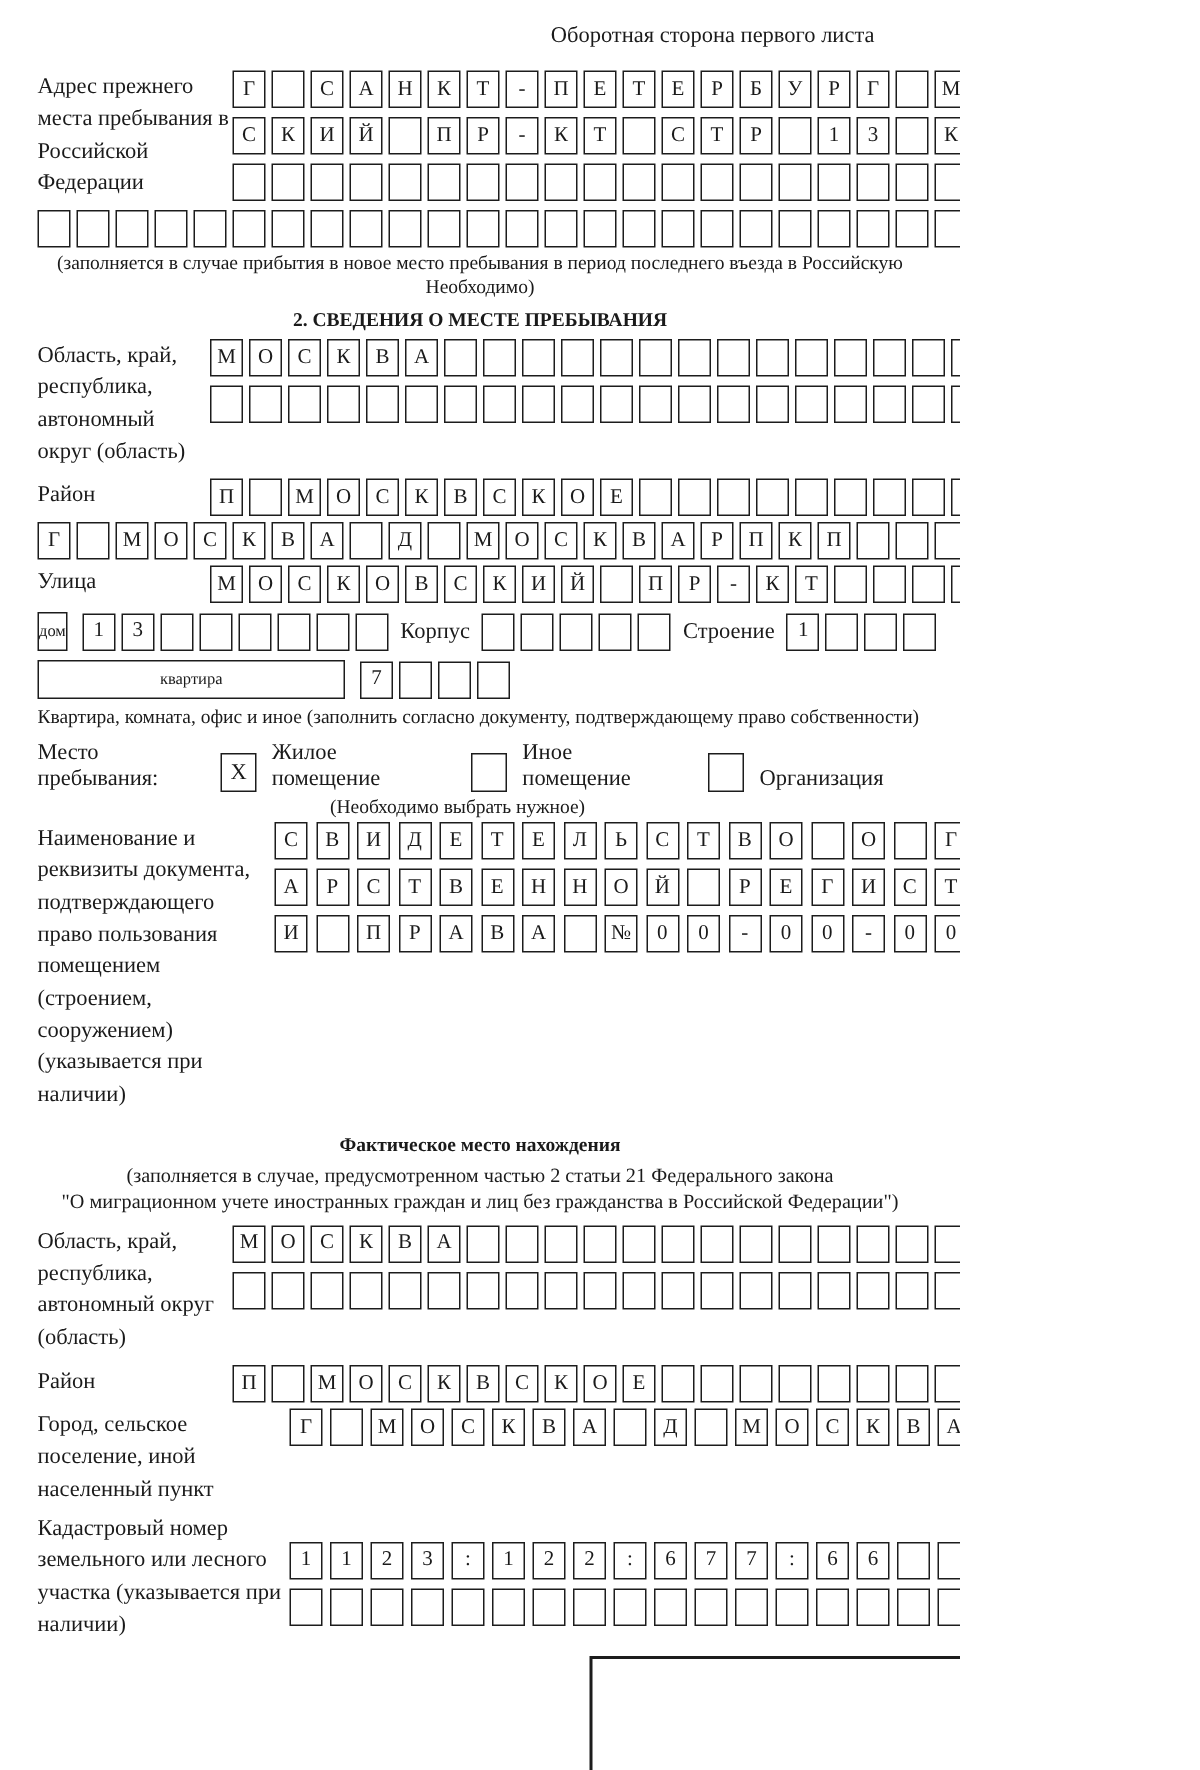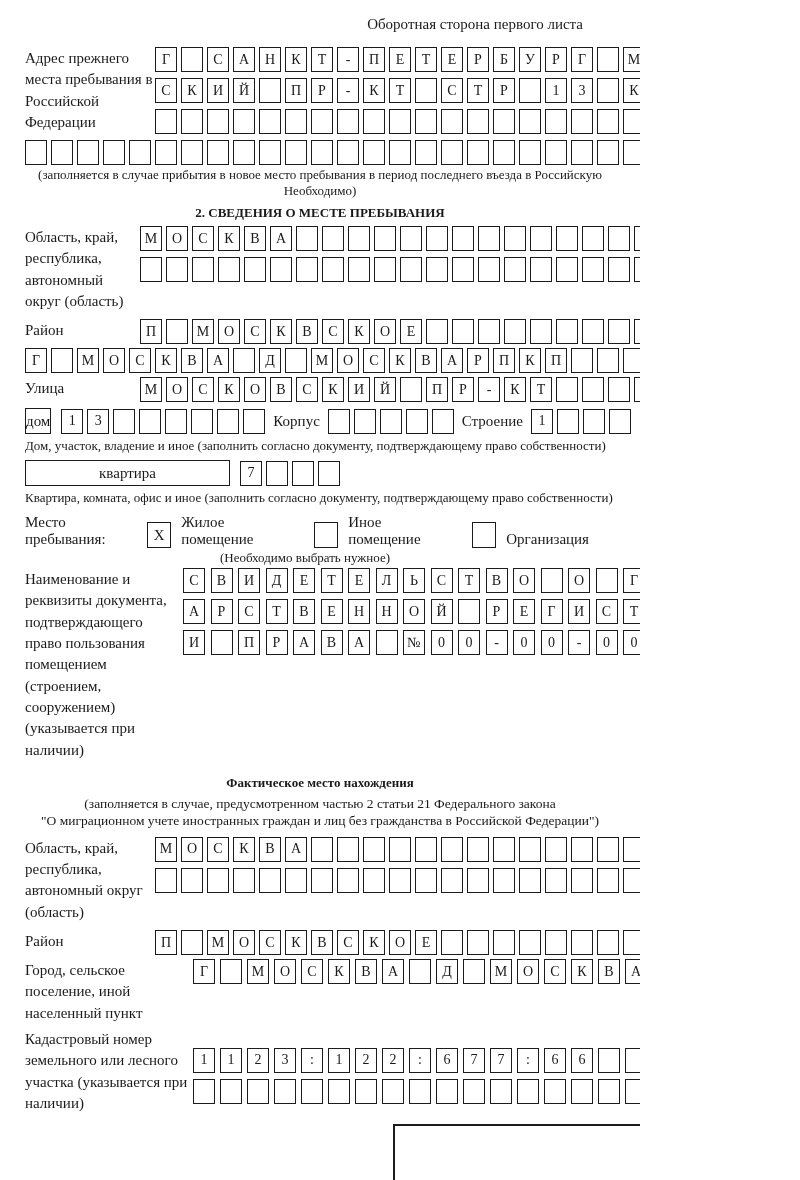--- a/index.html
+++ b/index.html
@@ -24,21 +24,21 @@
   .cells.g5{gap:5px;}
   .cells.g55{gap:5.5px;}
   .cell{
     box-sizing:border-box;flex:0 0 auto;
     width:22px;height:25px;border:1.8px solid #1c1c1c;
     display:flex;align-items:center;justify-content:center;
     font-size:14px;line-height:1;background:#fff;
   }
   .wide-rect{
     box-sizing:border-box;border:1.8px solid #1c1c1c;height:26px;
-    display:flex;align-items:center;justify-content:center;font-size:15px;
+    display:flex;align-items:center;justify-content:center;font-size:11px;
   }
   .house-row{display:flex;align-items:center;margin-top:6px;}
   .inline-label{padding:0 8px;white-space:nowrap;}
   .checkbox{
     box-sizing:border-box;width:24px;height:26px;border:1.8px solid #1c1c1c;
     display:flex;align-items:center;justify-content:center;font-size:15px;flex:0 0 auto;
   }
   .stay-row{display:flex;align-items:flex-end;margin-top:8px;}
   .stay-row .opt-label{padding:0 26px 0 10px;}
   .doc-rows{margin-top:2px;}
@@ -342,21 +342,20 @@
           <span class="cell"></span>
         </div>
       <span class="inline-label">Строение</span>
       <div class="cells">
           <span class="cell">1</span>
           <span class="cell"></span>
           <span class="cell"></span>
           <span class="cell"></span>
         </div>
     </div>
-    <div class="note" style="text-align:left;margin-top:4px;">Дом, участок, владение и иное (заполнить согласно документу, подтверждающему право собственности)</div>
 
     <div class="house-row">
       <div class="wide-rect" style="width:205px;">квартира</div>
       <div class="cells" style="margin-left:10px;">
           <span class="cell">7</span>
           <span class="cell"></span>
           <span class="cell"></span>
           <span class="cell"></span>
         </div>
     </div>

